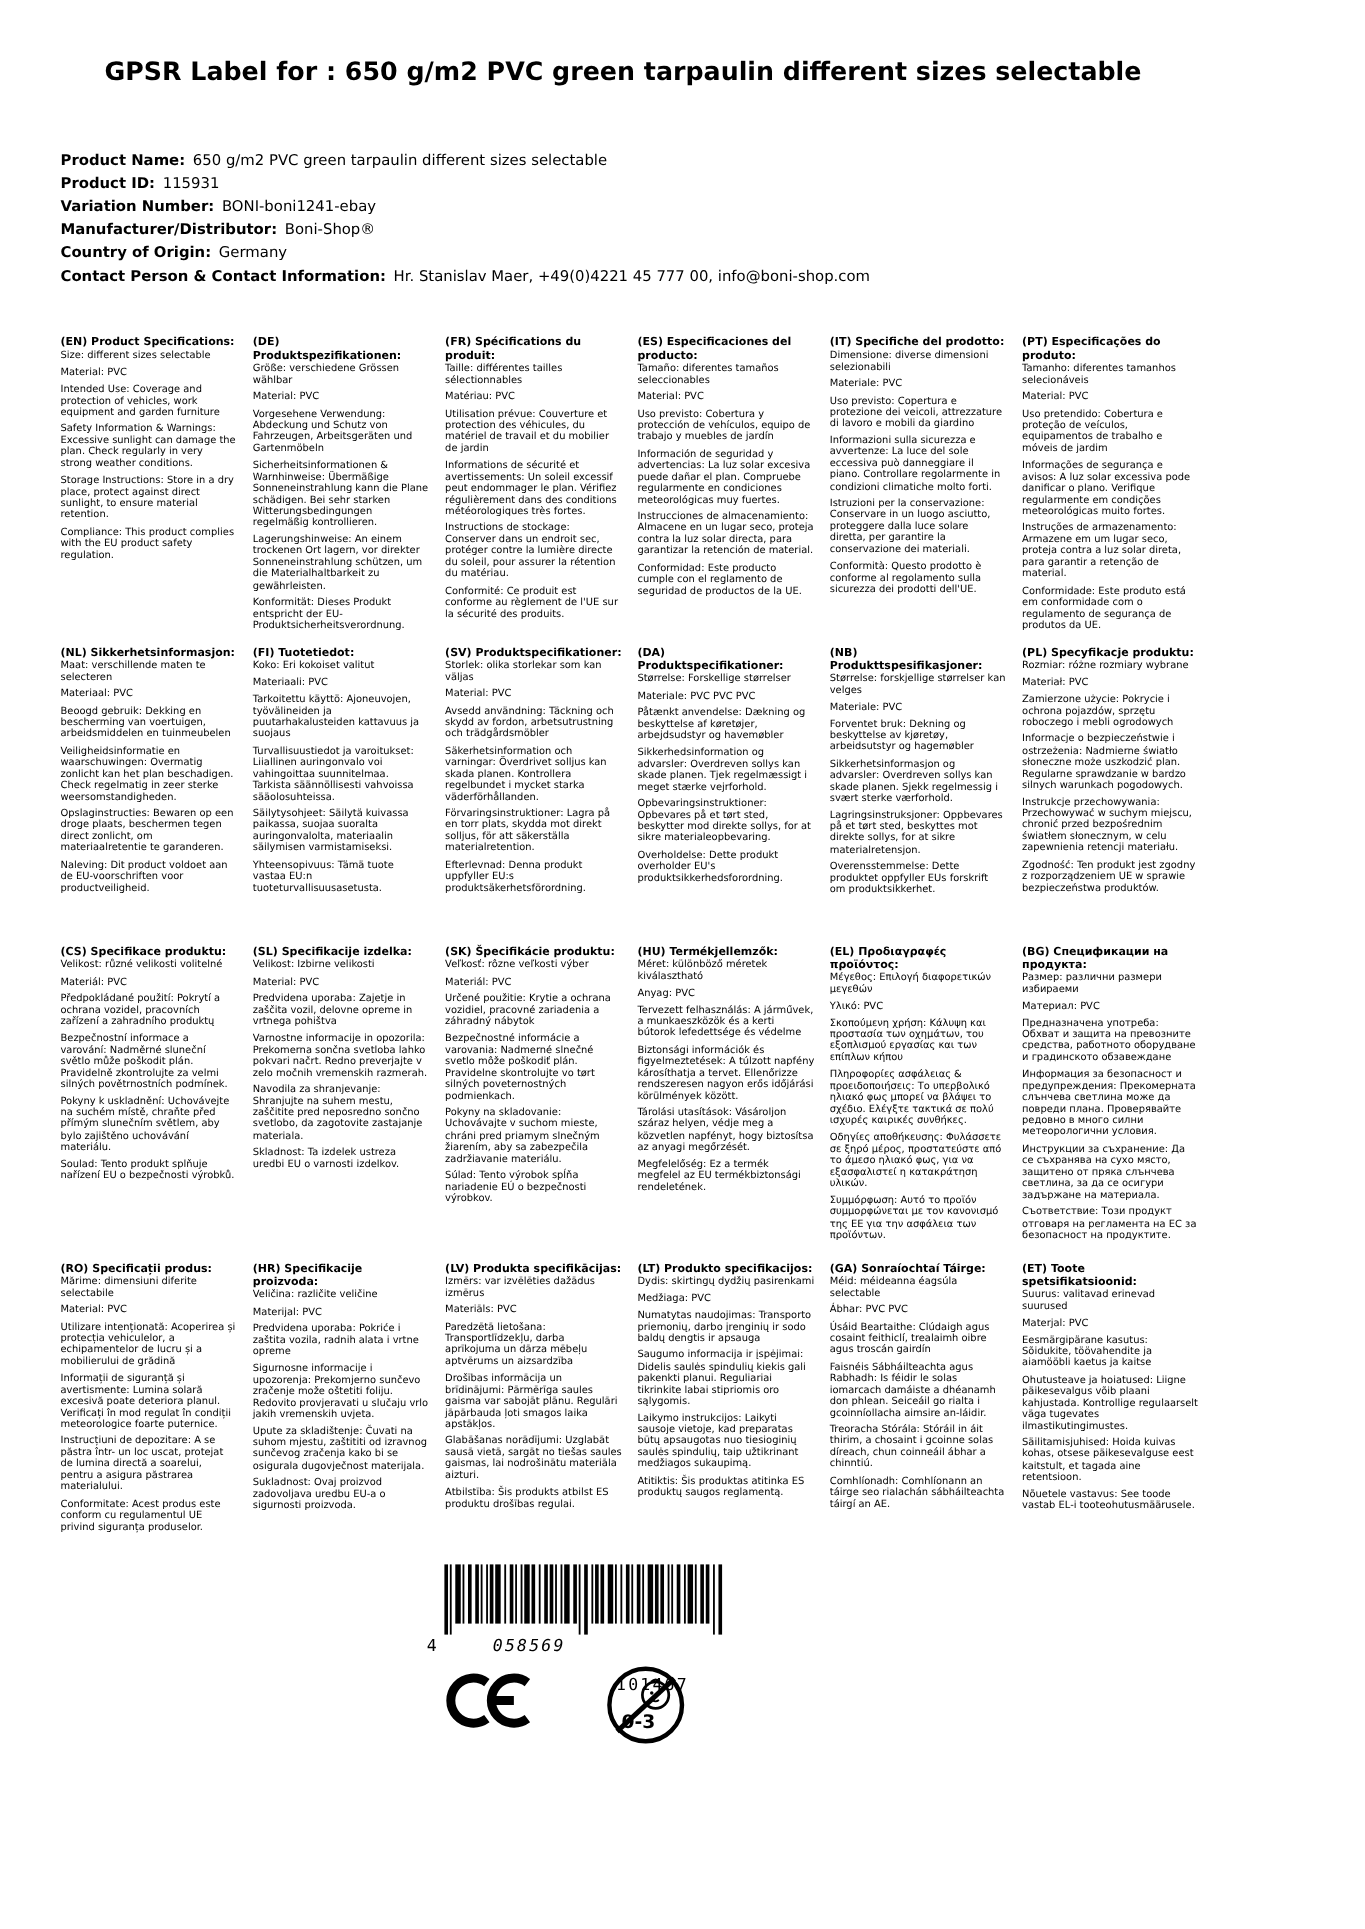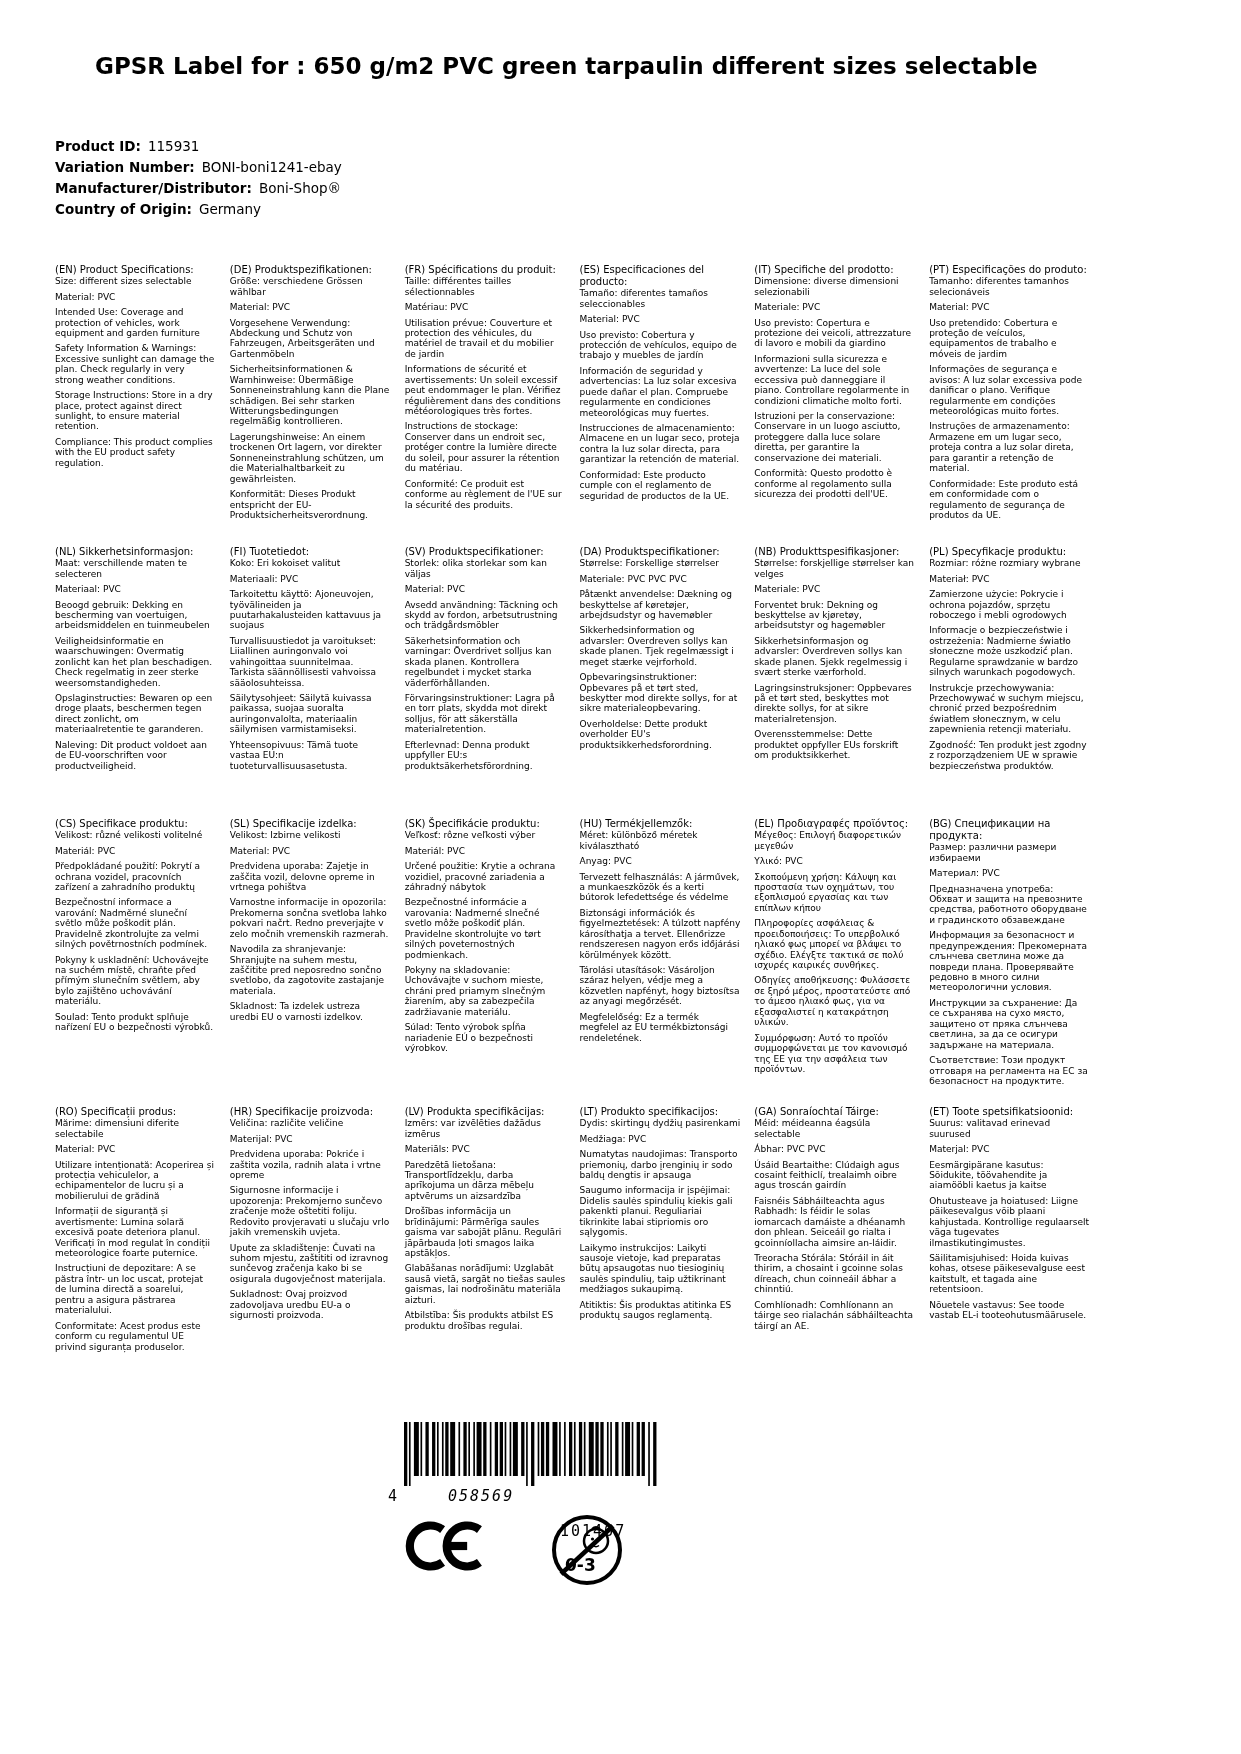--- a/index.html
+++ b/index.html
@@ -19,21 +19,21 @@
   .info-label { font-weight: bold; }
   .info-value { margin-left: 7px; }
   .grid {
     margin: 44px 0 0 55px; width: 1035px;
     display: grid;
     grid-template-columns: repeat(6, 1fr);
     column-gap: 14px;
     grid-template-rows: 282px 272px 288px auto;
   }
   .spec-block { overflow: visible; }
-  .spec-h { font-size: 10px; font-weight: normal; margin: 0; line-height: 1.2; }
+  .spec-h { font-size: 10px; font-weight: bold; margin: 0; line-height: 1.2; }
   .spec-p { font-size: 9px; margin: 0 0 5px 0; line-height: 1.16; }
   .barcode {
     position: absolute; left: 388px; top: 1422px;
     width: 290px;
   }
   .barcode svg rect { fill: #000; }
   .barcode-digits {
     position: relative; font-size: 15px; margin-top: 1px;
     font-family: "DejaVu Sans Mono", "Liberation Mono", monospace;
   }
@@ -43,37 +43,43 @@
   .ce-mark { position: absolute; left: 403px; top: 1512px; }
   .age-warning { position: absolute; left: 548px; top: 1505px; }
 </style>
 </head>
 <body>
 
 <h1 class="title">GPSR Label for : 650 g/m2 PVC green tarpaulin different sizes selectable</h1>
 
 <div class="info">
 
+    <div class="info-row">
+      <span class="info-label">Product Name:</span><span class="info-value">650 g/m2 PVC green tarpaulin different sizes selectable</span>
+    </div>
 
     <div class="info-row">
       <span class="info-label">Product ID:</span><span class="info-value">115931</span>
     </div>
 
     <div class="info-row">
       <span class="info-label">Variation Number:</span><span class="info-value">BONI-boni1241-ebay</span>
     </div>
 
     <div class="info-row">
       <span class="info-label">Manufacturer/Distributor:</span><span class="info-value">Boni-Shop®</span>
     </div>
 
     <div class="info-row">
       <span class="info-label">Country of Origin:</span><span class="info-value">Germany</span>
     </div>
 
+    <div class="info-row">
+      <span class="info-label">Contact Person &amp; Contact Information:</span><span class="info-value">Hr. Stanislav Maer, +49(0)4221 45 777 00, info@boni-shop.com</span>
+    </div>
   </div>
 
 <div class="grid">
 
     <div class="spec-block">
       <h3 class="spec-h">(EN) Product Specifications:</h3>
       <div class="spec-body">
         <p class="spec-p">Size: different sizes selectable</p>
         <p class="spec-p">Material: PVC</p>
         <p class="spec-p">Intended Use: Coverage and protection of vehicles, work equipment and garden furniture</p>

